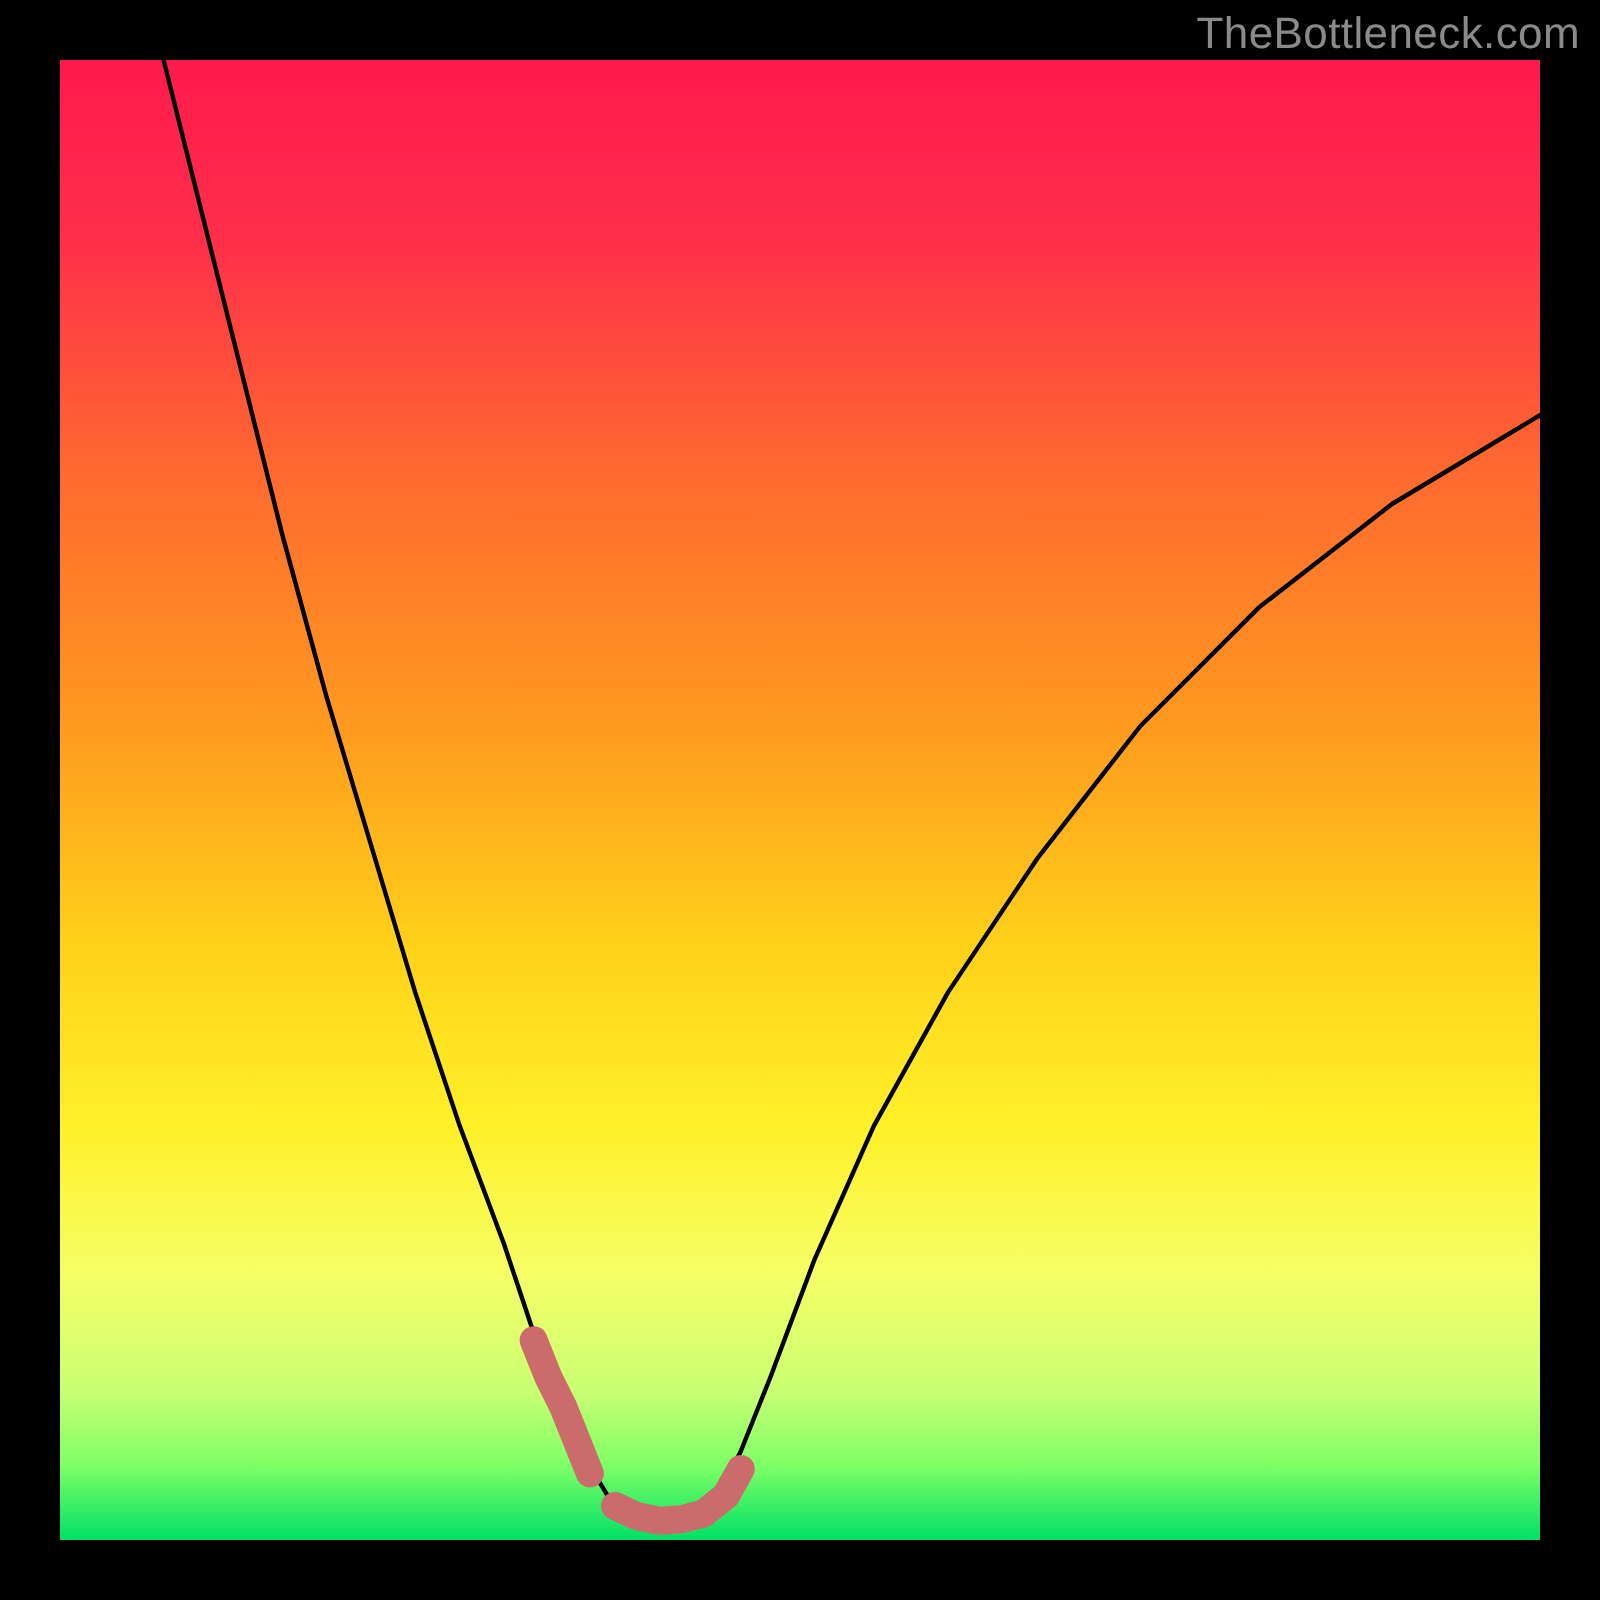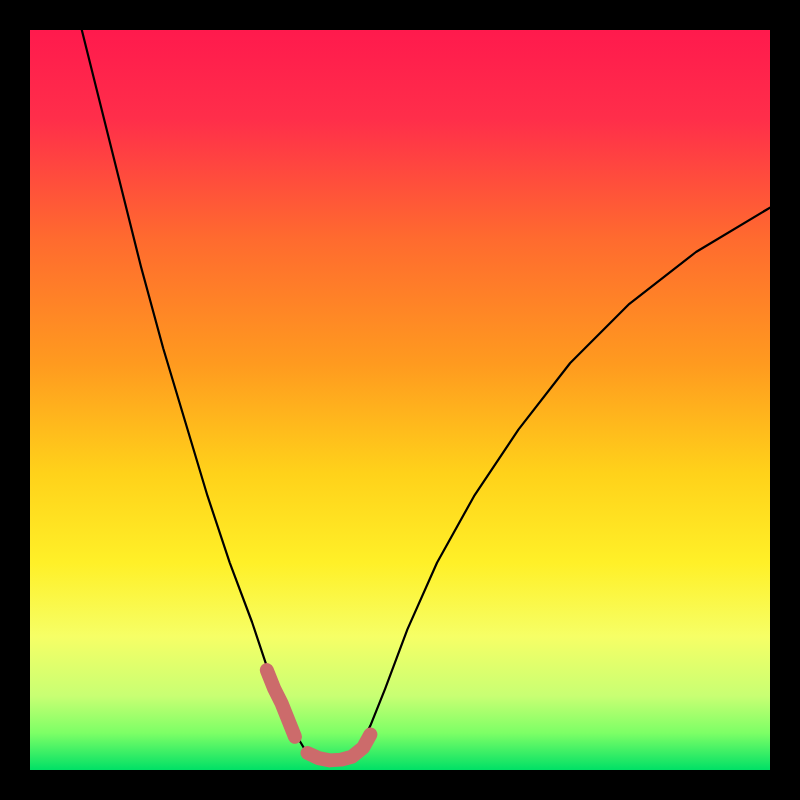--- a/index.html
+++ b/index.html
@@ -34,20 +34,21 @@
     height: 740px;
   }
   svg {
     display: block;
   }
 </style>
 </head>
 <body>
 
 <div class="frame">
+  <div class="watermark">TheBottleneck.com</div>
 
   <div class="plot-wrap">
     <svg id="plot-svg" viewBox="0 0 740 740" width="740" height="740">
       <defs>
         <linearGradient id="bgGrad" x1="0" y1="0" x2="0" y2="1">
             <stop offset="0%" stop-color="#ff1a4d"></stop>
             <stop offset="12%" stop-color="#ff2e4a"></stop>
             <stop offset="28.000000000000004%" stop-color="#ff6a2f"></stop>
             <stop offset="45%" stop-color="#ff9a1f"></stop>
             <stop offset="60%" stop-color="#ffd21a"></stop>

